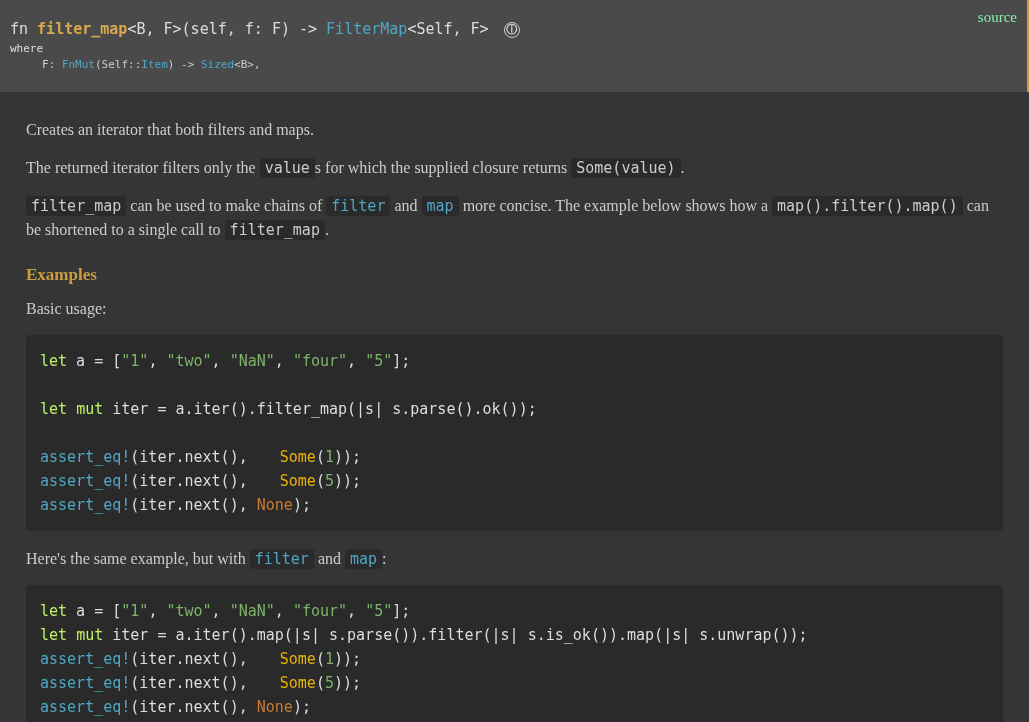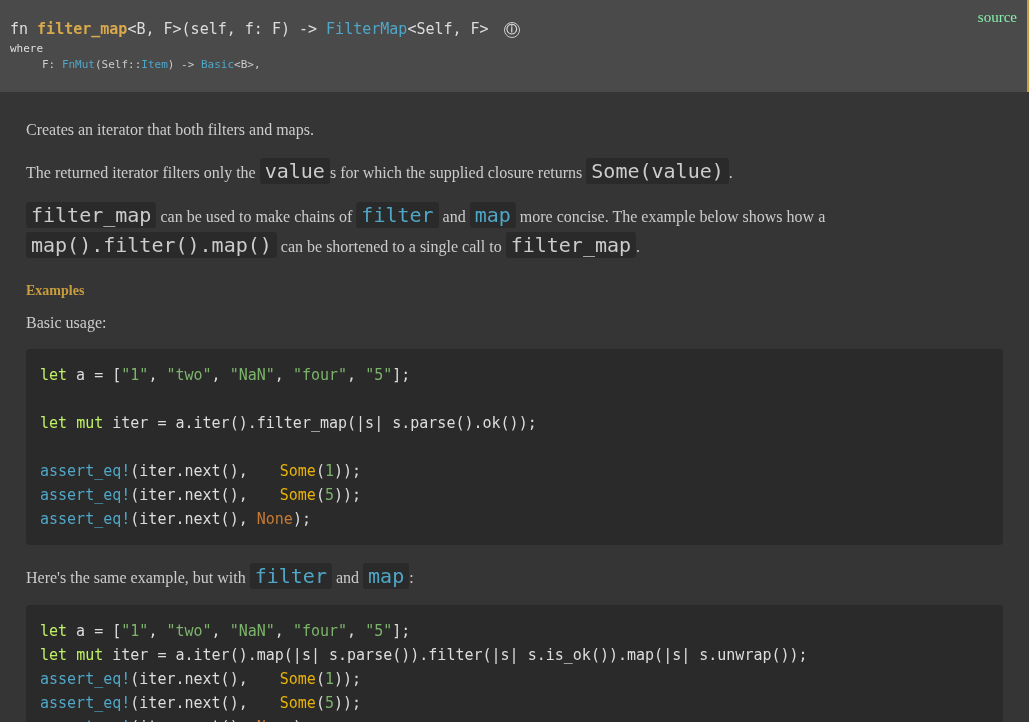--- a/index.html
+++ b/index.html
@@ -53,30 +53,30 @@
   .where-clause .indent { padding-left: 32px; display: block;}
   .doc-body {
     padding: 16px 26px 24px 26px;
     color: #ccc;
   }
   .doc-body p { margin: 10px 0 14px 0; }
   code.inline {
     background: #2a2a2a;
     color: #ccc;
     font-family: 'Menlo', 'Monaco', 'Consolas', monospace;
-    font-size: 20px;
+    font-size: 15px;
     padding: 1px 5px;
     border-radius: 3px;
   }
   code.inline.link { color: #4fa6c7; text-align: center; }
   h5.examples {
     color: #c99d3f;
     font-family: Georgia, serif;
     font-weight: bold;
-    font-size: 14px;
+    font-size: 17px;
     margin: 20px 0 0 0;
   }
   pre.code-block {
     background: #2a2a2a;
     color: #ddd;
     font-family: 'Menlo', 'Monaco', 'Consolas', monospace;
     font-size: 15px;
     line-height: 1.6;
     padding: 14px 14px;
     margin: 10px 0 16px 0;
@@ -94,21 +94,21 @@
 </head>
 <body>
 
 <div class="method-header">
   <span class="fn-kw">fn</span>
   <span class="fn-name">filter_map</span><span>&lt;B, F&gt;</span><span>(self, f: F) -&gt; </span><span class="type-link">FilterMap</span><span>&lt;Self, F&gt;</span>
   <span class="info-icon">ⓘ</span>
   <span class="source">source</span>
   <div class="where-clause">
     <span class="kw">where</span>
-    <span class="indent"><span>F: </span><span class="type-link">FnMut</span><span>(Self::</span><span class="type-link">Item</span><span>) -&gt; </span><span class="type-link">Basic</span><span>&lt;B&gt;,</span></span>
+    <span class="indent"><span>F: </span><span class="type-link">FnMut</span><span>(Self::</span><span class="type-link">Item</span><span>) -&gt; </span><span class="type-link">Sized</span><span>&lt;B&gt;,</span></span>
   </div>
 </div>
 
 <div class="doc-body">
   <p>Creates an iterator that both filters and maps.</p>
 
   <p>
     <span>The returned iterator filters only the </span><code class="inline">value</code><span>s for which the supplied closure returns </span><code class="inline">Some(value)</code><span>.</span>
   </p>
 

